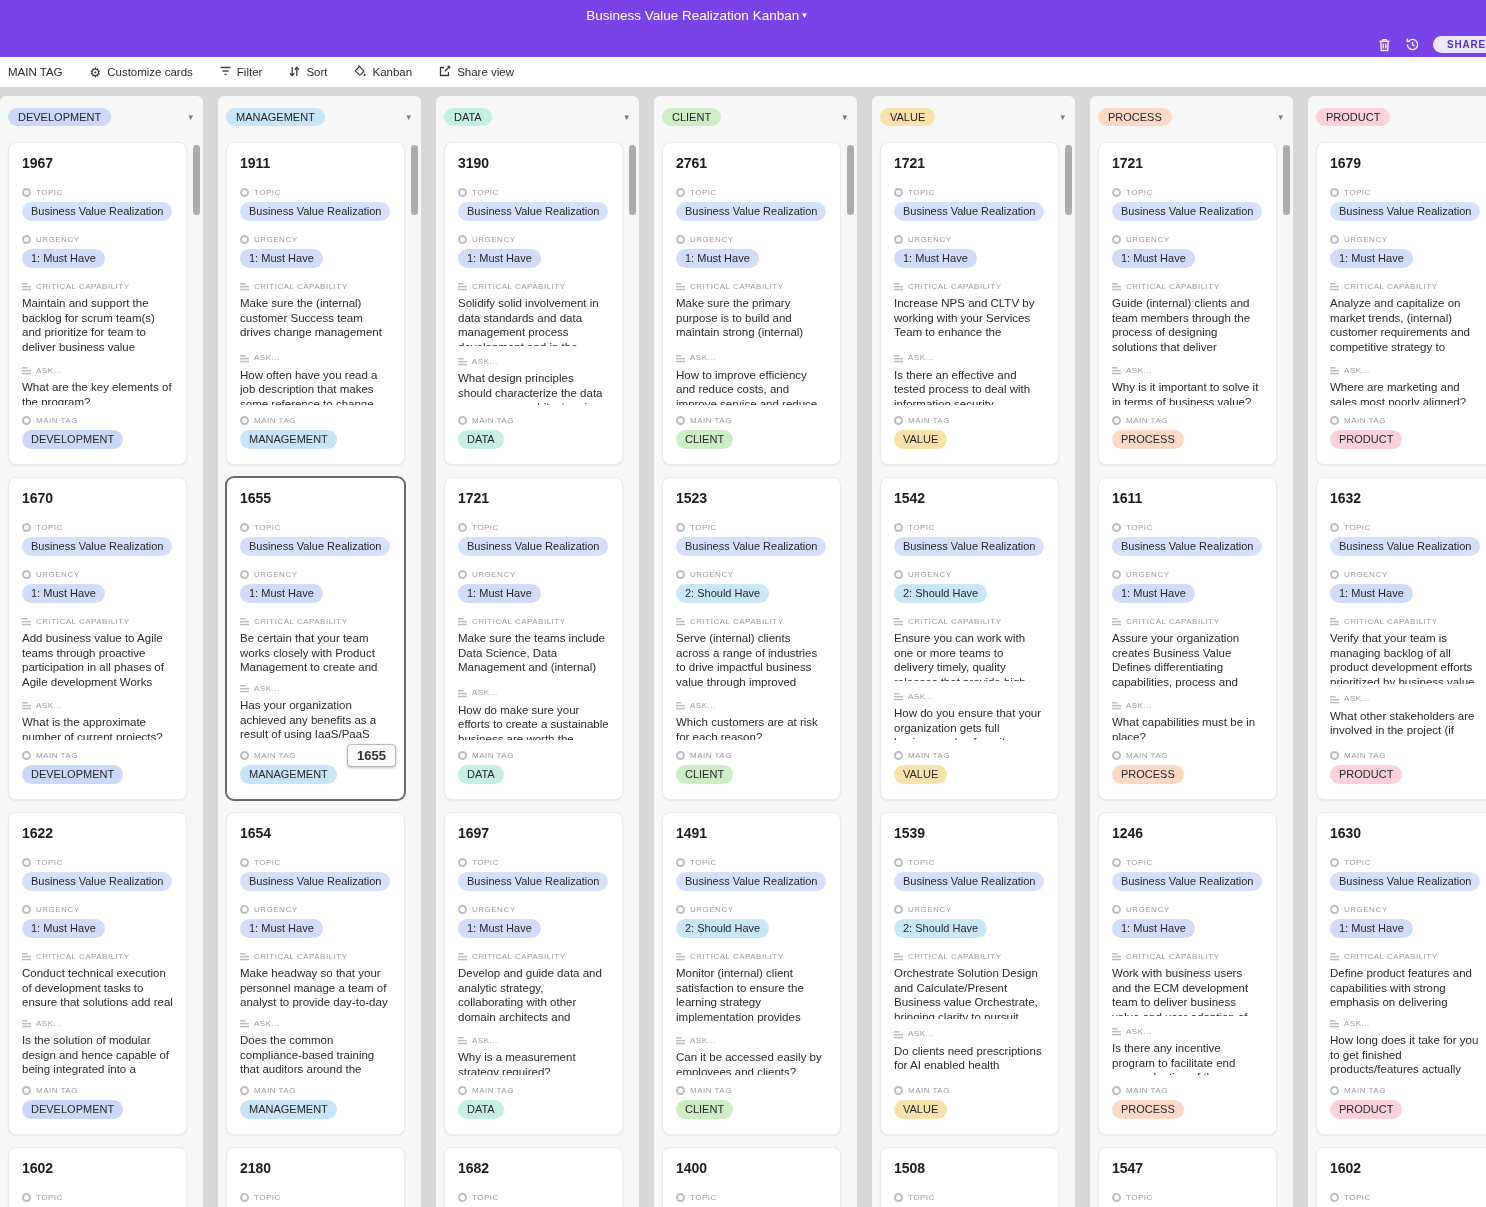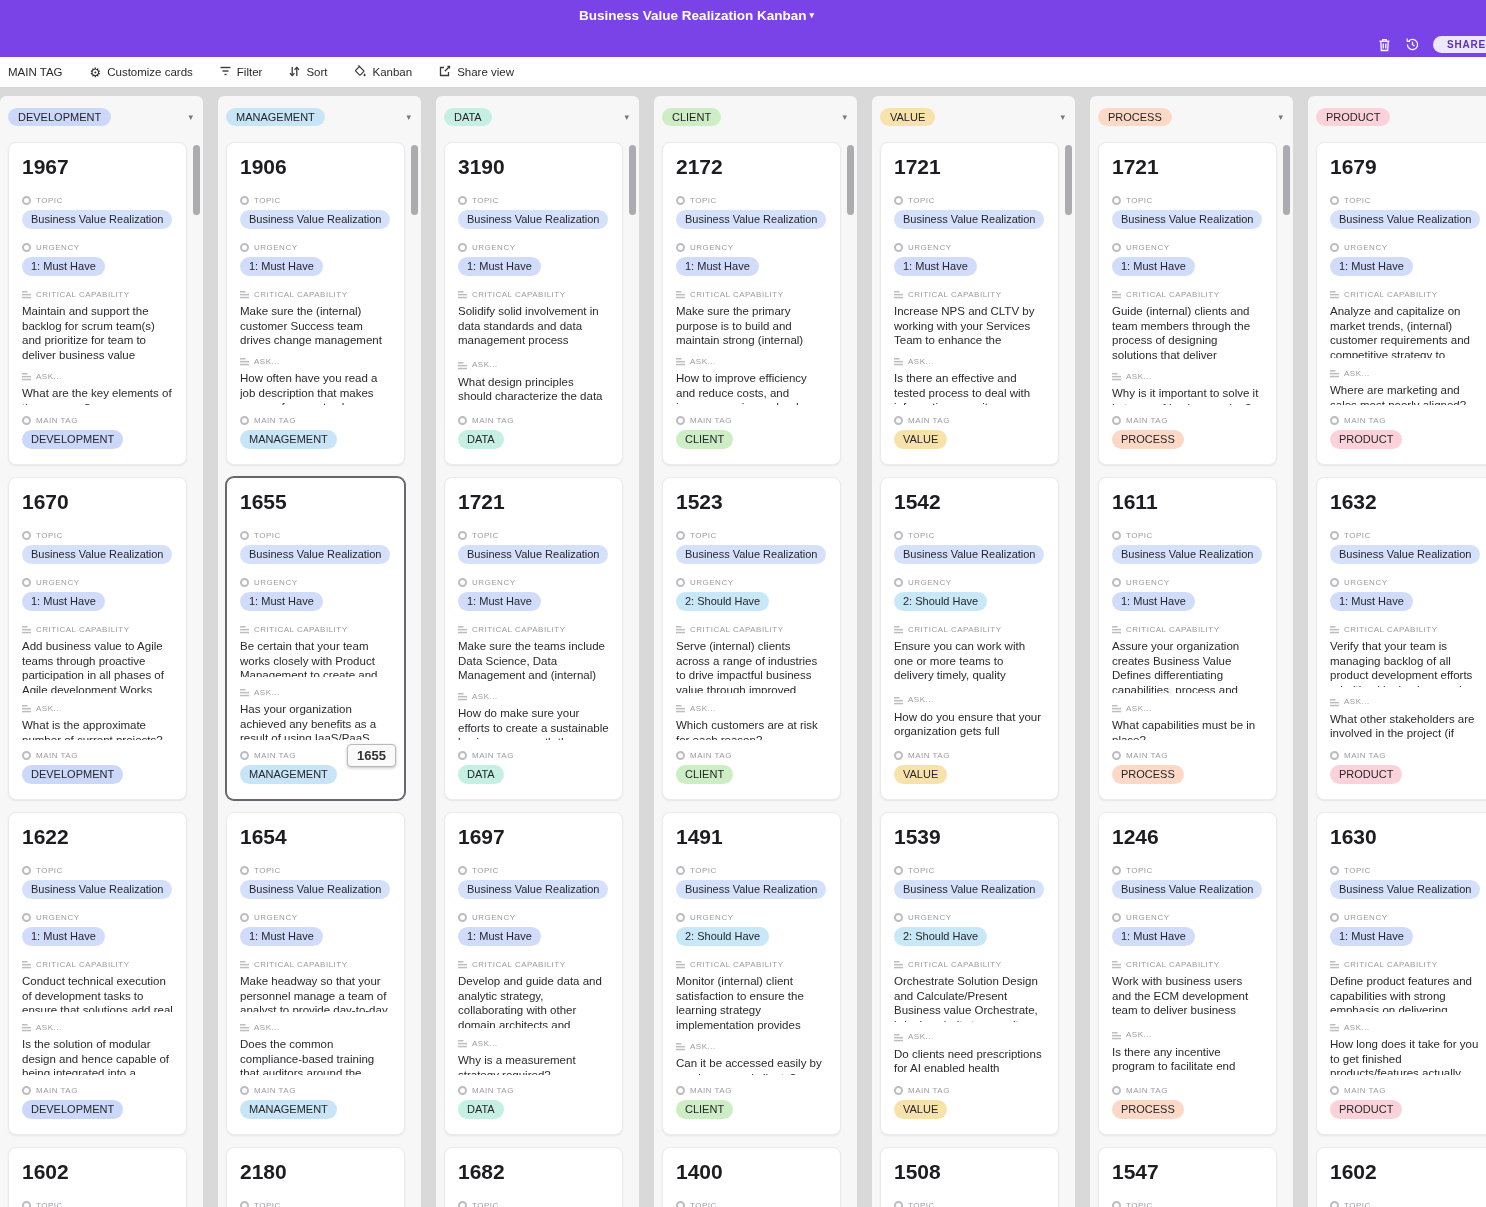--- a/index.html
+++ b/index.html
@@ -1,21 +1,21 @@
 <!DOCTYPE html>
 <html><head>
 <meta charset="utf-8">
 <style>
   html,body{margin:0;padding:0;width:1486px;height:1207px;overflow:hidden;
     font-family:"Liberation Sans",sans-serif;background:#d9d9da;position:relative;}
 
   
   .appbar{position:absolute;top:0;left:0;right:0;height:57px;background:#7a43e8;z-index:5;}
   .app-title{position:absolute;top:8px;left:13px;right:106px;text-align:center;
-    color:#fff;font-size:13.5px;font-weight:bold;}
+    color:#fff;font-size:13.5px;font-weight:normal;}
   .app-title .caret{font-size:9px;vertical-align:2px;margin-left:3px;}
   .appbar-actions{position:absolute;right:-14px;top:36px;display:flex;align-items:center;gap:12px;}
   .icon-btn{width:16px;height:16px;display:flex;align-items:center;justify-content:center;color:#fff;}
   .share-pill{background:#ece7fa;color:#5a2fc0;font-size:10px;font-weight:bold;
     padding:3px 14px;border-radius:10px;letter-spacing:.8px;}
 
   
   .toolbar{position:absolute;top:57px;left:0;right:0;height:30px;background:#fff;
     border-bottom:1px solid #d6d6d8;display:flex;align-items:center;gap:27px;
     padding-left:8px;font-size:11.5px;color:#2b2b2e;z-index:4;}
@@ -30,21 +30,21 @@
     padding:10px 10px 6px 8px;height:22px;}
   .tag{display:inline-block;padding:3px 10px;border-radius:10px;font-size:11px;
     color:#1f1f23;white-space:nowrap;}
   .chevron{color:#76767c;font-size:9px;}
   .cards{padding:8px 16px 0 8px;}
   .card{background:#fff;border:1px solid #ebebee;border-radius:8px;
     box-shadow:0 1px 2px rgba(0,0,0,.07);height:323px;margin-bottom:12px;
     padding:12px 13px;box-sizing:border-box;display:flex;flex-direction:column;
     position:relative;overflow:hidden;}
   .card.selected{border:1px solid #67676d;box-shadow:0 0 0 1px #67676d;}
-  .card-id{font-size:21px;font-weight:bold;color:#1c1c21;margin-bottom:6px;}
+  .card-id{font-size:14px;font-weight:bold;color:#1c1c21;margin-bottom:6px;}
   .flabel{display:flex;align-items:center;gap:5px;font-size:8px;letter-spacing:.5px;
     color:#9b9ba1;margin-top:11px;line-height:1;}
   .disc{width:5px;height:5px;border:2px solid #bcbcc2;border-radius:50%;display:inline-block;}
   .pill-row{margin-top:5px;line-height:1;}
   .pill{display:inline-block;padding:4px 9px;border-radius:10px;font-size:11px;
     color:#26262b;white-space:nowrap;max-width:150px;overflow:hidden;}
   .ftext{margin-top:5px;font-size:11.5px;line-height:14.5px;color:#2a2a2f;}
   .ftext.cap{max-height:59px;overflow:hidden;}
   .ftext.ask{max-height:59px;overflow:hidden;}
   .spacer{flex:1;}
@@ -285,21 +285,21 @@
       </div>
       <div class="scroll-thumb"></div>
     </div>
     <div class="column">
       <div class="col-header">
         <span class="tag" style="background: rgb(199, 229, 246);">MANAGEMENT</span>
         <span class="chevron">▾</span>
       </div>
       <div class="cards">
         <div class="card">
-          <div class="card-id">1906</div>
+          <div class="card-id">1911</div>
           <div class="flabel">
             <span class="disc"></span>
             <span>TOPIC</span>
           </div>
           <div class="pill-row"><span class="pill" style="background: rgb(213, 225, 251);">Business Value Realization</span></div>
           <div class="flabel">
             <span class="disc"></span>
             <span>URGENCY</span>
           </div>
           <div class="pill-row"><span class="pill" style="background: rgb(208, 220, 250);">1: Must Have</span></div>
@@ -588,21 +588,21 @@
       </div>
       <div class="scroll-thumb"></div>
     </div>
     <div class="column">
       <div class="col-header">
         <span class="tag" style="background: rgb(205, 237, 196);">CLIENT</span>
         <span class="chevron">▾</span>
       </div>
       <div class="cards">
         <div class="card">
-          <div class="card-id">2172</div>
+          <div class="card-id">2761</div>
           <div class="flabel">
             <span class="disc"></span>
             <span>TOPIC</span>
           </div>
           <div class="pill-row"><span class="pill" style="background: rgb(213, 225, 251);">Business Value Realization</span></div>
           <div class="flabel">
             <span class="disc"></span>
             <span>URGENCY</span>
           </div>
           <div class="pill-row"><span class="pill" style="background: rgb(208, 220, 250);">1: Must Have</span></div>

